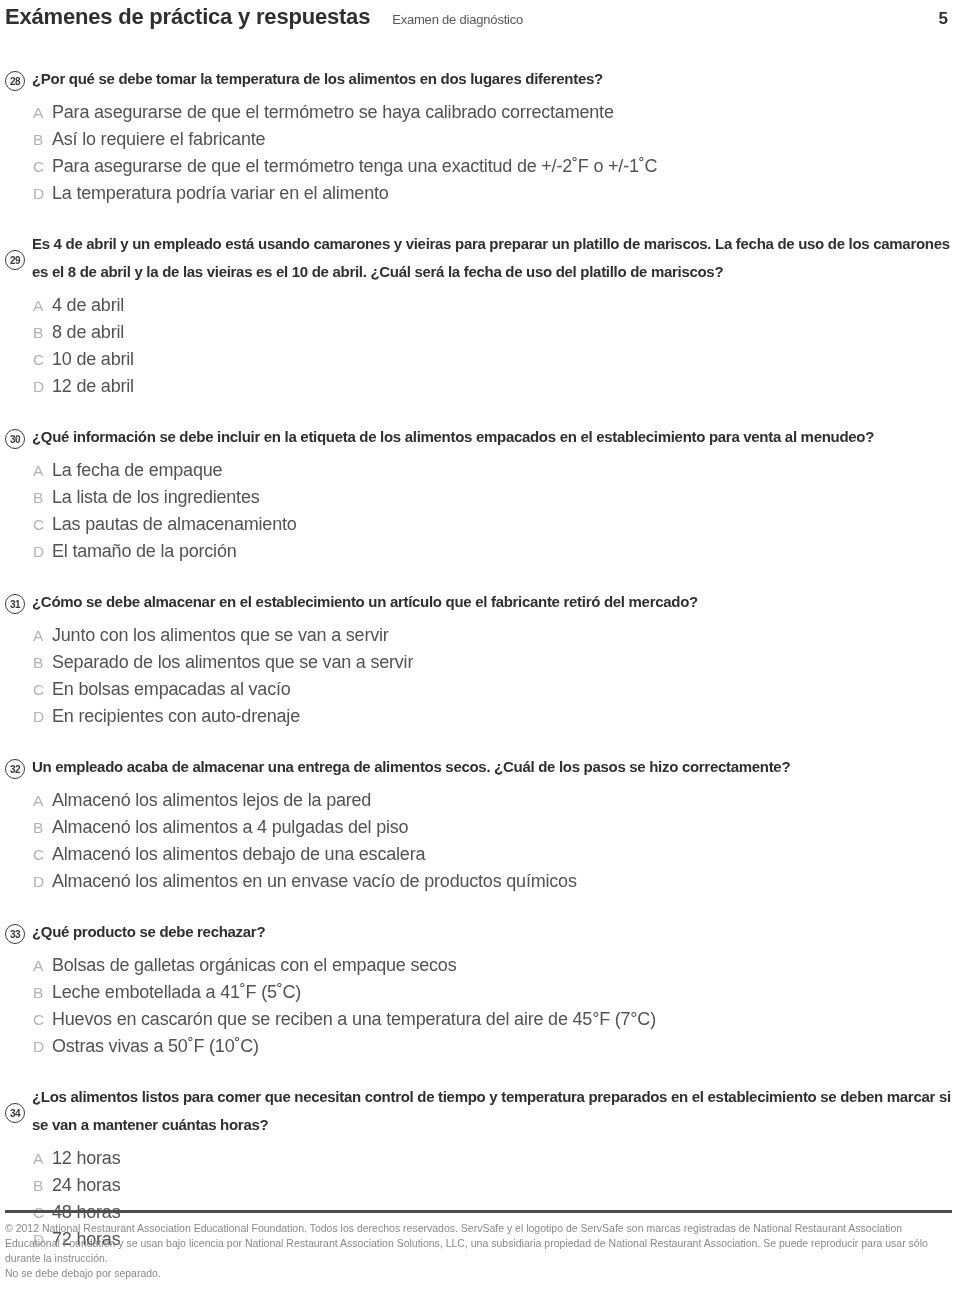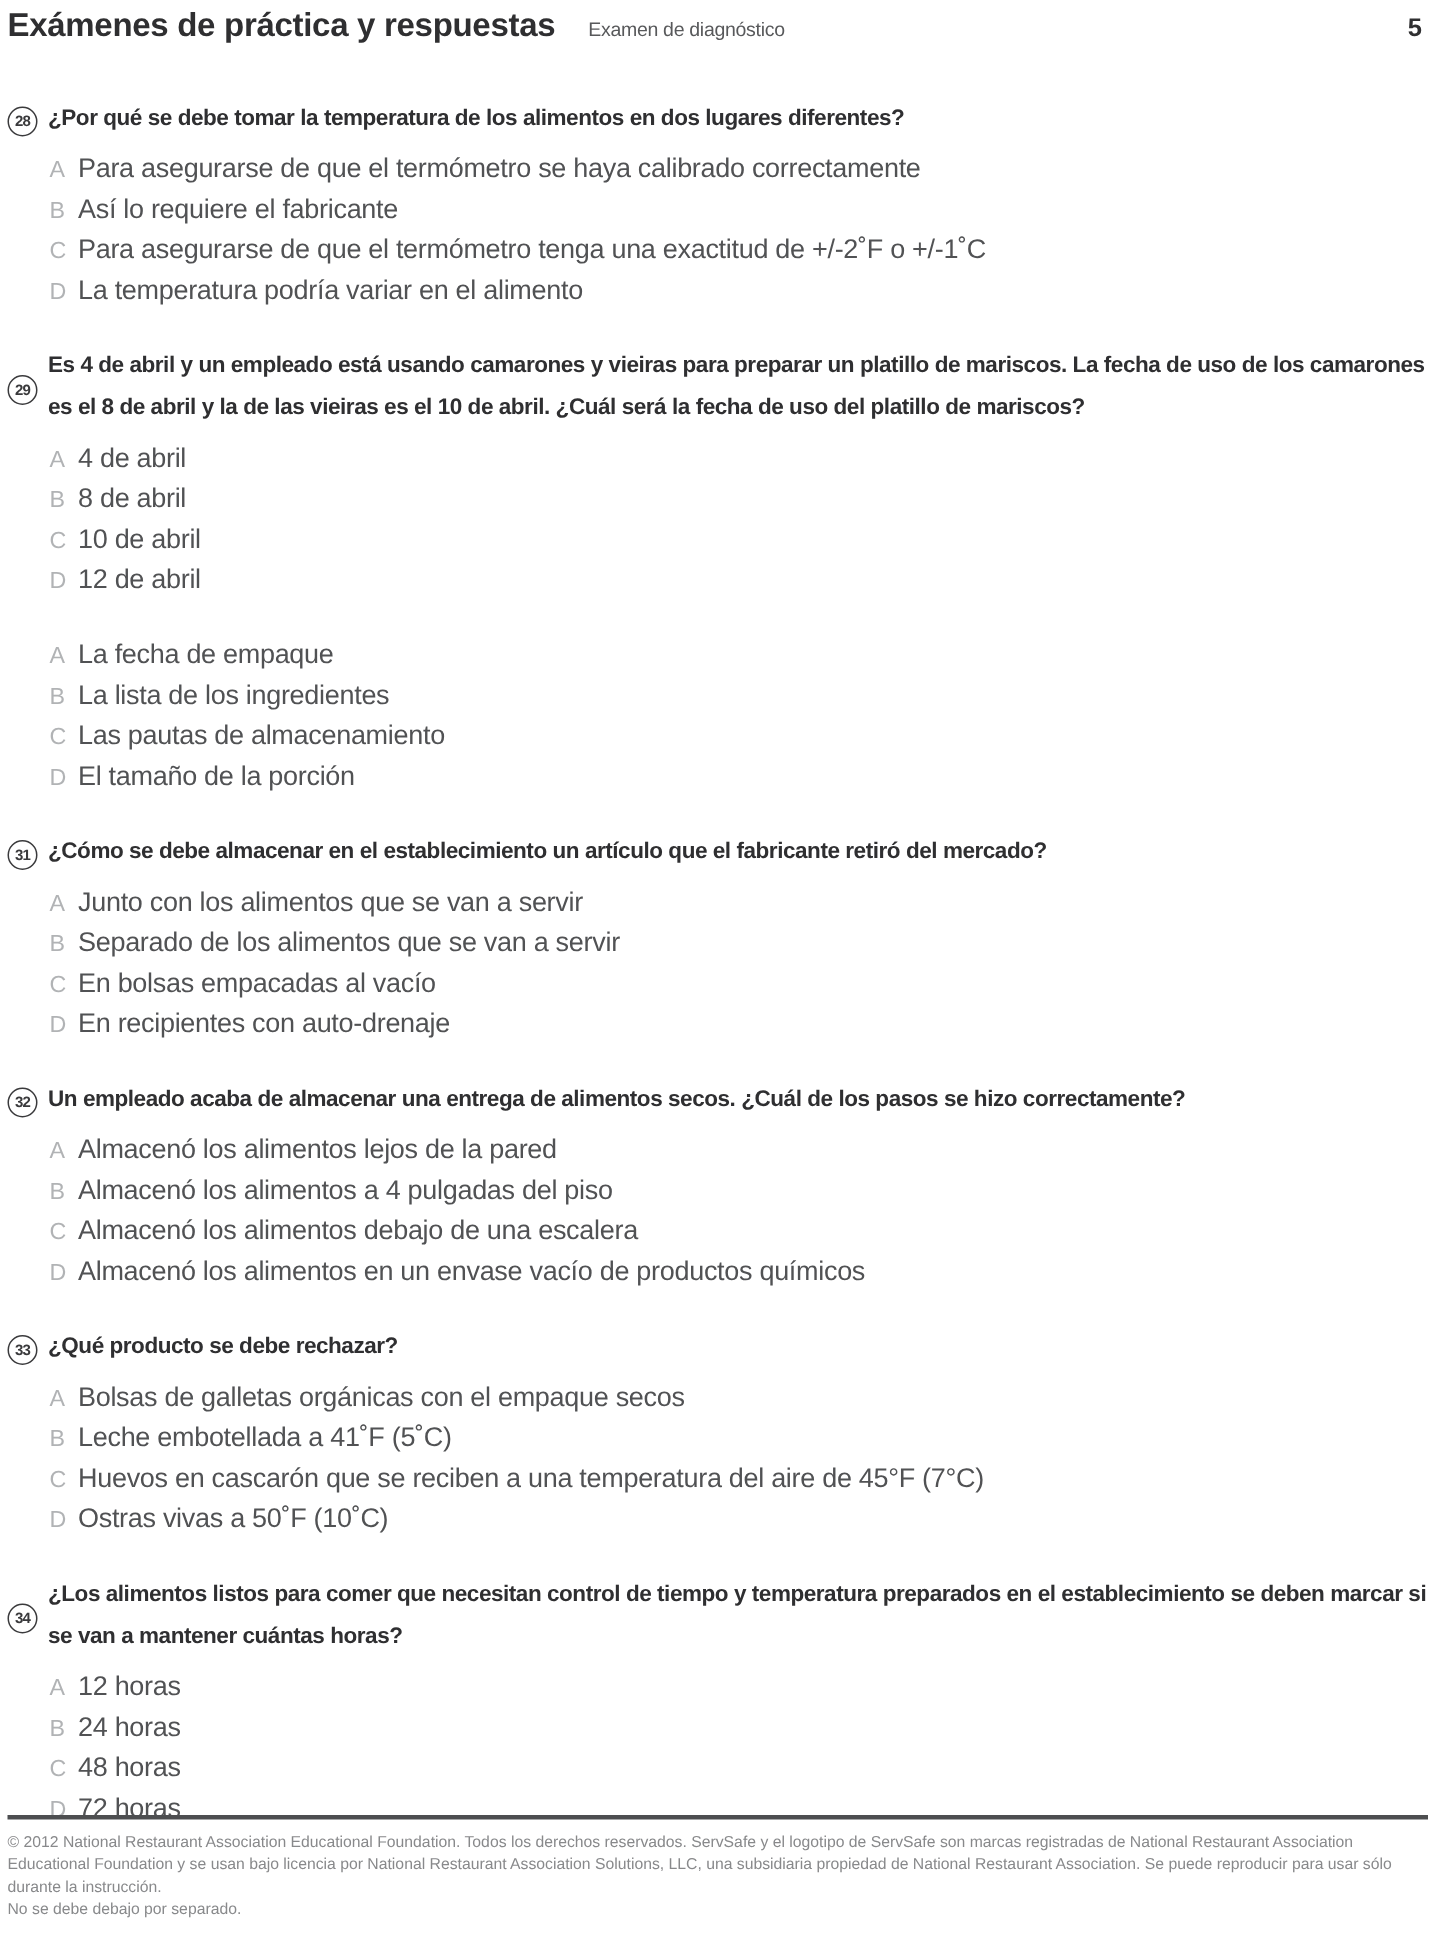--- a/index.html
+++ b/index.html
@@ -176,20 +176,24 @@
   </li>
 
   <li class="option">
     <span class="opt-letter">D</span>
     <span class="opt-text">12 de abril</span>
   </li>
 </ul>
   </section>
 
   <section class="question">
+    <div class="q-head">
+      <span class="q-num">30</span>
+      <h2 class="q-text">¿Qué información se debe incluir en la etiqueta de los alimentos empacados en el establecimiento para venta al menudeo?</h2>
+    </div>
     <ul class="options">
   <li class="option">
     <span class="opt-letter">A</span>
     <span class="opt-text">La fecha de empaque</span>
   </li>
 
   <li class="option">
     <span class="opt-letter">B</span>
     <span class="opt-text">La lista de los ingredientes</span>
   </li>

